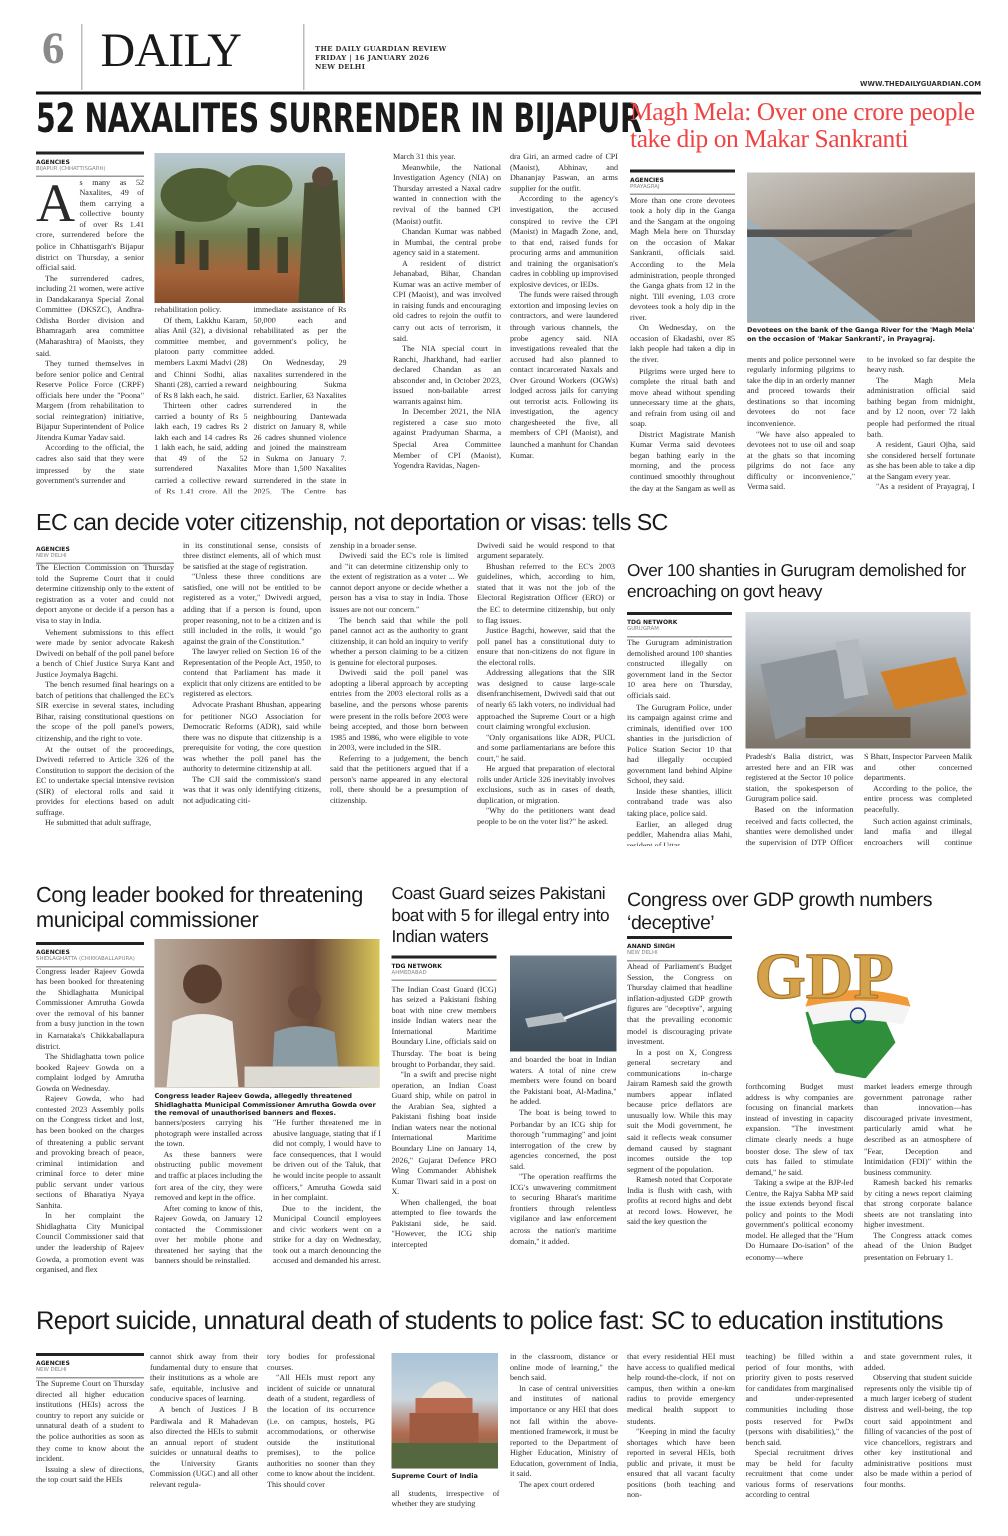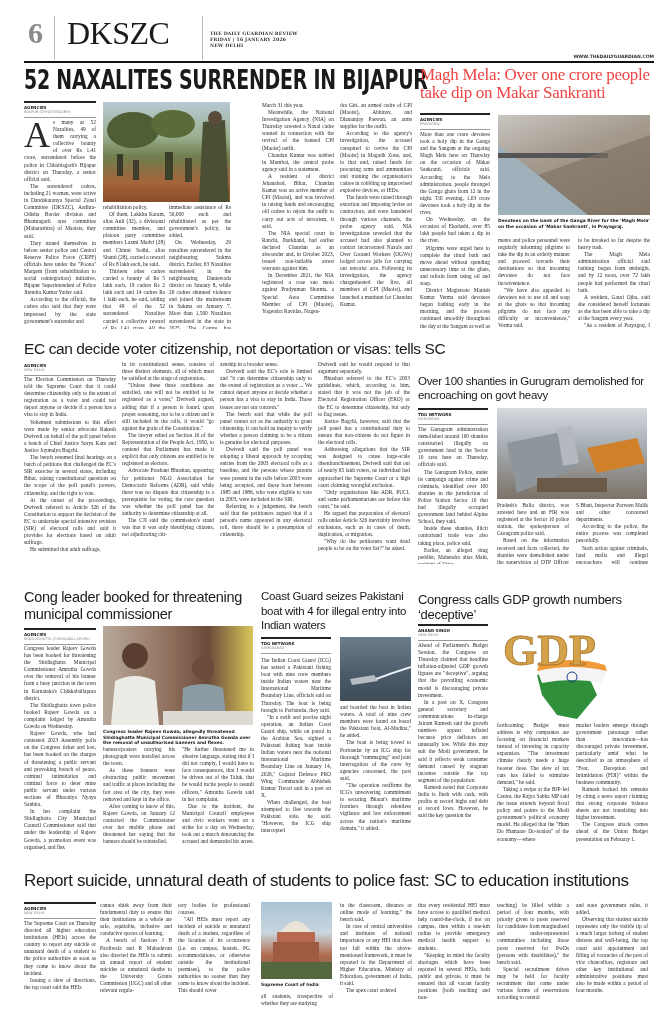--- a/index.html
+++ b/index.html
@@ -24,21 +24,21 @@
 .dropcap{float:left;font-size:36px;line-height:30px;margin:1px 3px 0 0;font-family:"Liberation Serif",serif}
 .caption{font-family:"DejaVu Sans",sans-serif;font-size:4.4px;font-weight:bold;line-height:5.6px;color:#222}
 .img{overflow:hidden}
 </style>
 </head>
 <body>
 
 <div class="masthead">
   <div class="abs pnum">6</div>
   <div class="abs vdiv" style="left:54px"></div>
-  <div class="abs sect">DKSZC</div>
+  <div class="abs sect">DAILY</div>
   <div class="abs vdiv" style="left:202px"></div>
   <div class="abs meta">
     <div>THE DAILY GUARDIAN REVIEW</div>
     <div>FRIDAY | 16 JANUARY 2026</div>
     <div>NEW DELHI</div>
   </div>
   <div class="abs url">WWW.THEDAILYGUARDIAN.COM</div>
   <div class="abs rule" style="left:24px;right:18px;top:61px"></div>
 </div>
 
@@ -209,21 +209,21 @@
 <div class="abs col" style="left:103px;top:746px;width:72px;height:121px">
   <p class="ni">banners/posters carrying his photograph were installed across the town.</p>
   <p>As these banners were obstructing public movement and traffic at places including the fort area of the city, they were removed and kept in the office.</p>
   <p>After coming to know of this, Rajeev Gowda, on January 12 contacted the Commissioner over her mobile phone and threatened her saying that the banners should be reinstalled.</p>
 </div>
 <div class="abs col" style="left:182px;top:746px;width:72px;height:121px">
   <p class="ni">"He further threatened me in abusive language, stating that if I did not comply, I would have to face consequences, that I would be driven out of the Taluk, that he would incite people to assault officers," Amrutha Gowda said in her complaint.</p>
   <p>Due to the incident, the Municipal Council employees and civic workers went on a strike for a day on Wednesday, took out a march denouncing the accused and demanded his arrest.</p>
 </div>
 
-<div class="abs head-serif2" style="left:261px;top:589px;width:160px;font-size:11.5px;line-height:14.5px;letter-spacing:-0.3px">Coast Guard seizes Pakistani boat with 4 for illegal entry into Indian waters</div>
+<div class="abs head-serif2" style="left:261px;top:589px;width:160px;font-size:11.5px;line-height:14.5px;letter-spacing:-0.3px">Coast Guard seizes Pakistani boat with 5 for illegal entry into Indian waters</div>
 <div class="abs byline" style="left:261px;top:637px;width:70px">
   <span class="a">TDG NETWORK</span>
   <span class="p">AHMEDABAD</span>
 </div>
 <div class="abs col" style="left:261px;top:657px;width:70px;height:210px">
   <p class="ni">The Indian Coast Guard (ICG) has seized a Pakistani fishing boat with nine crew members inside Indian waters near the International Maritime Boundary Line, officials said on Thursday. The boat is being brought to Porbandar, they said.</p>
   <p>"In a swift and precise night operation, an Indian Coast Guard ship, while on patrol in the Arabian Sea, sighted a Pakistani fishing boat inside Indian waters near the notional International Maritime Boundary Line on January 14, 2026," Gujarat Defence PRO Wing Commander Abhishek Kumar Tiwari said in a post on X.</p>
   <p>When challenged, the boat attempted to flee towards the Pakistani side, he said. "However, the ICG ship intercepted</p>
 </div>
 <div class="abs img" style="left:340px;top:637px;width:71px;height:64px;background:linear-gradient(180deg,#6d7d8a 0%,#4a5a68 60%,#3e4c58 100%)">
@@ -231,21 +231,21 @@
     <path d="M10 42 L34 38 L38 44 L12 48 Z" fill="#b5bcc2"></path>
     <path d="M36 42 Q52 36 71 30" stroke="#e8eef2" stroke-width="2" fill="none"></path>
   </svg>
 </div>
 <div class="abs col" style="left:340px;top:704px;width:71px;height:163px">
   <p class="ni">and boarded the boat in Indian waters. A total of nine crew members were found on board the Pakistani boat, Al-Madina," he added.</p>
   <p>The boat is being towed to Porbandar by an ICG ship for thorough "rummaging" and joint interrogation of the crew by agencies concerned, the post said.</p>
   <p>"The operation reaffirms the ICG's unwavering commitment to securing Bharat's maritime frontiers through relentless vigilance and law enforcement across the nation's maritime domain," it added.</p>
 </div>
 
-<div class="abs head-serif2" style="left:418px;top:592px;width:240px;font-size:13px;line-height:15px;letter-spacing:-0.3px">Congress calls GDP growth numbers ‘deceptive’</div>
+<div class="abs head-serif2" style="left:418px;top:592px;width:240px;font-size:13px;line-height:15px;letter-spacing:-0.3px">Congress over GDP growth numbers ‘deceptive’</div>
 <div class="abs byline" style="left:418px;top:624px;width:70px">
   <span class="a">ANAND SINGH</span>
   <span class="p">NEW DELHI</span>
 </div>
 <div class="abs col" style="left:418px;top:642px;width:70px;height:225px">
   <p class="ni">Ahead of Parliament's Budget Session, the Congress on Thursday claimed that headline inflation-adjusted GDP growth figures are "deceptive", arguing that the prevailing economic model is discouraging private investment.</p>
   <p>In a post on X, Congress general secretary and communications in-charge Jairam Ramesh said the growth numbers appear inflated because price deflators are unusually low. While this may suit the Modi government, he said it reflects weak consumer demand caused by stagnant incomes outside the top segment of the population.</p>
   <p>Ramesh noted that Corporate India is flush with cash, with profits at record highs and debt at record lows. However, he said the key question the</p>
 </div>
 <div class="abs img" style="left:497px;top:625px;width:150px;height:94px;background:#fff">

